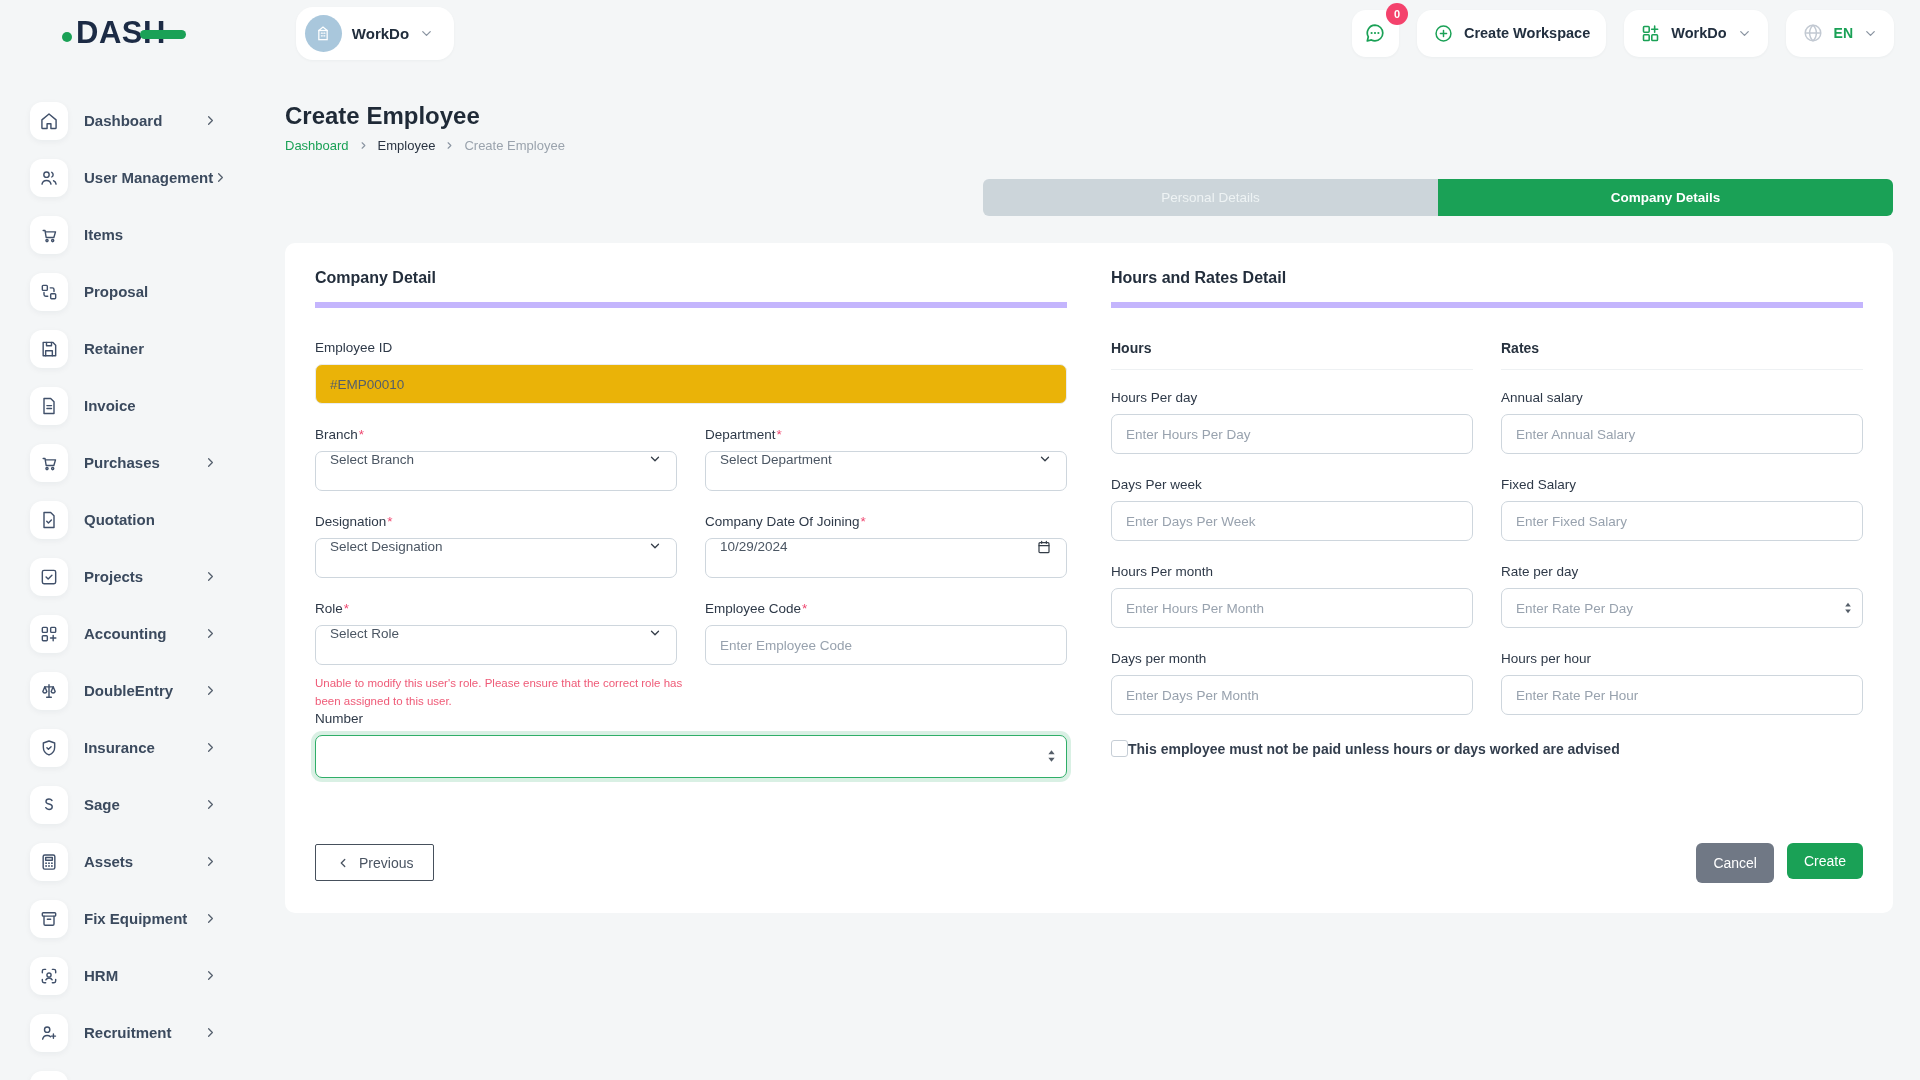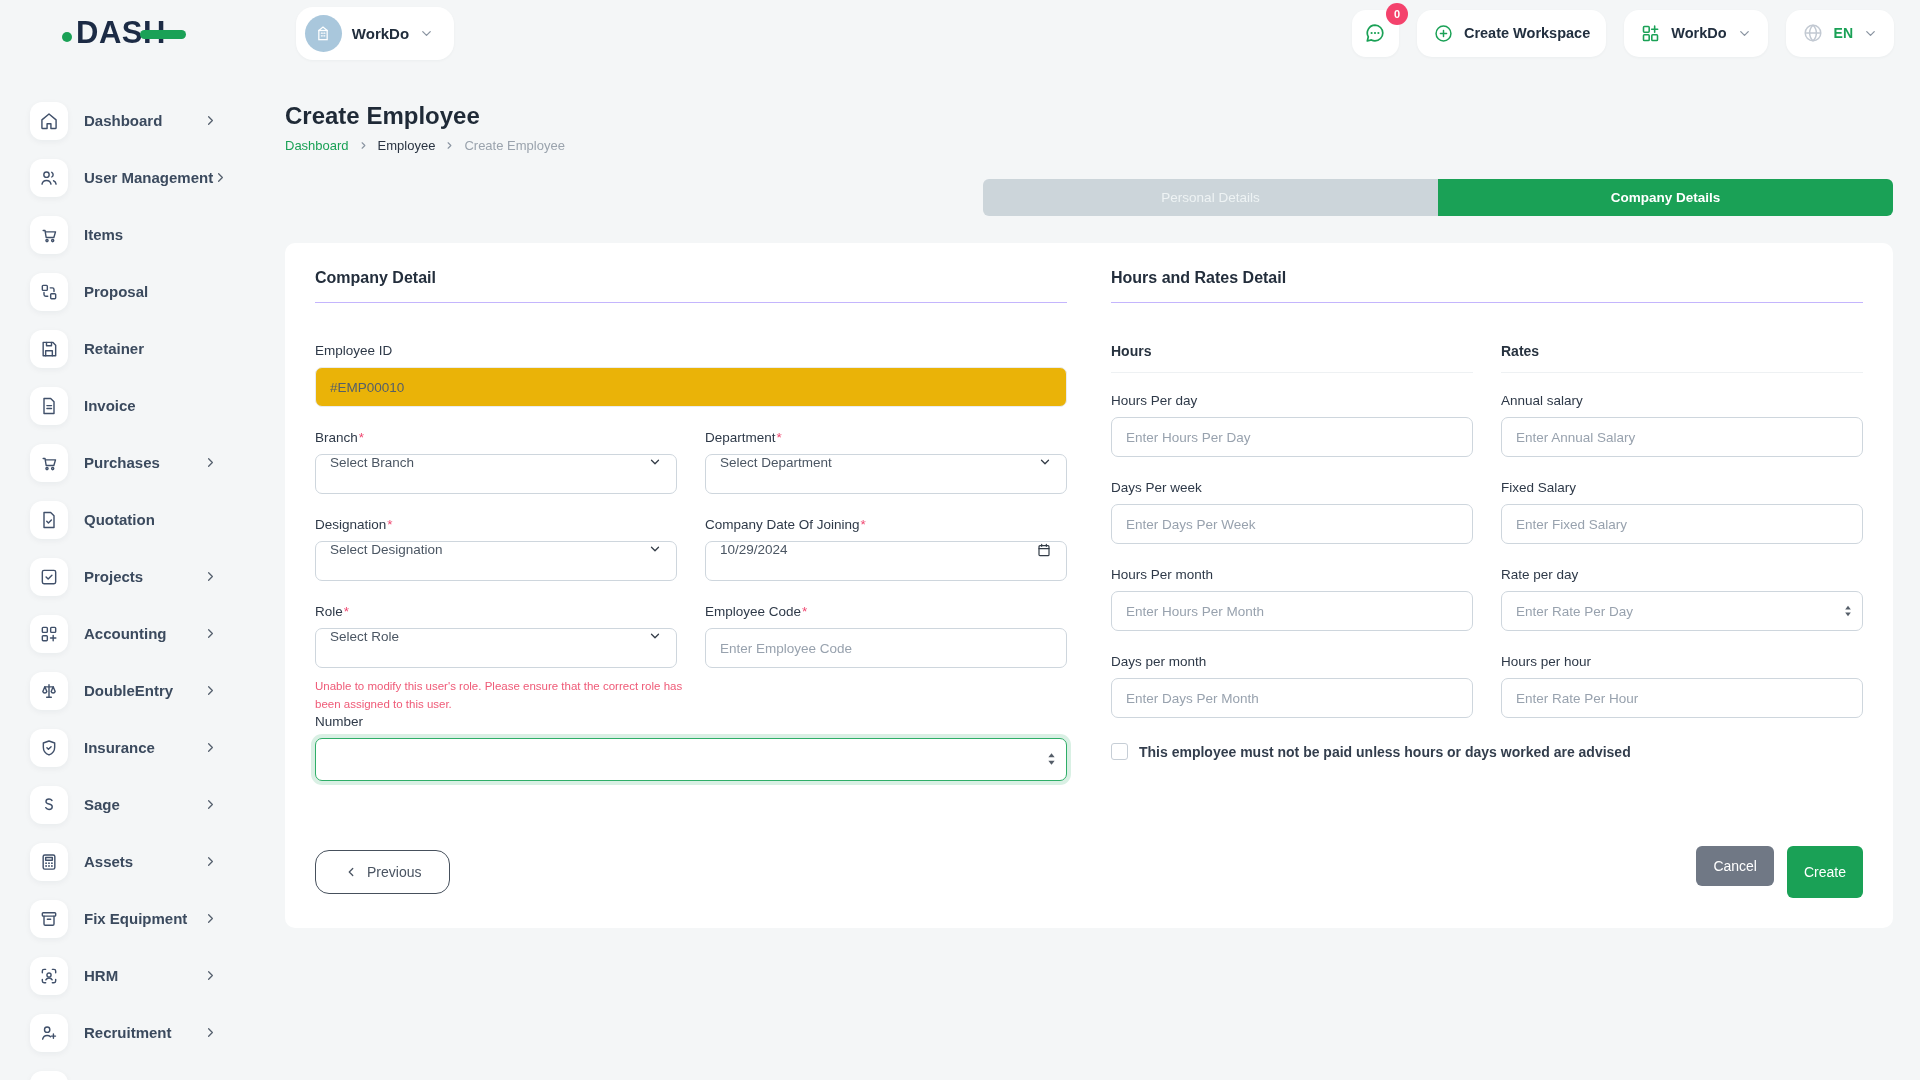--- a/index.html
+++ b/index.html
@@ -53,21 +53,21 @@
   .crumb-sep{color:#8a94a1}
 
   .tabbar{margin-left:auto;margin-top:26px;width:910px;display:flex;border-radius:6px;overflow:hidden}
   .tab{flex:1;height:37px;display:flex;align-items:center;justify-content:center;font-size:13.5px;cursor:pointer}
   .tab-disabled{background:#ccd5da;color:#eef3f4}
   .tab-active{background:#1aa156;color:#fff;font-weight:600}
 
   .card{margin-top:27px;background:#fff;border-radius:10px;padding:26px 30px 30px 30px}
   .card-cols{display:flex;gap:44px}
   .col{flex:1;min-width:0}
-  .sec-head{font-size:16px;font-weight:700;color:#232e3c;padding-bottom:15px;border-bottom:1px solid #c4b5fd;margin-bottom:40px}
+  .sec-head{font-size:16px;font-weight:700;color:#232e3c;padding-bottom:15px;border-bottom:6px solid #c4b5fd;margin-bottom:32px}
   .sub-head{font-size:14px;font-weight:700;color:#27323f;padding-bottom:13px;border-bottom:1px solid #eef1f3;margin-bottom:20px}
 
   .fgroup{margin-bottom:23px}
   .flabel{font-size:13.5px;font-weight:400;color:#2e3948;margin-bottom:9px;display:flex;gap:1px}
   .req{color:#ef4770}
   .tinput,.fake-input{width:100%;height:40px;border:1px solid #ced6dd;border-radius:7px;padding:0 14px;font-size:13.5px;
           color:#4b5663;background:#fff;font-family:"Liberation Sans",sans-serif;outline:none}
   .tinput::placeholder{color:#98a2ae}
   .tinput:disabled{background:#eab308;border-color:#e9ecef;color:#555f69}
   .fake-input{display:flex;align-items:flex-start;justify-content:space-between;cursor:pointer}
@@ -75,30 +75,30 @@
   .grid2{display:grid;grid-template-columns:1fr 1fr;column-gap:28px}
   .input-wrap{position:relative}
   .spin{position:absolute;right:11px;top:50%;transform:translateY(-50%);color:#555e69}
 
   .warn-text{font-size:11.5px;color:#ef5a77;line-height:1.55;max-width:380px;margin-top:-13px}
   .helper-line{font-size:11.5px;color:#2e3948;margin-top:3px;margin-bottom:22px}
   .helper-link{color:#1aa156;font-weight:600;cursor:pointer}
 
   .num-input{height:43px;border:1px solid #2fae68;box-shadow:0 0 0 4px rgba(46,174,104,.18);padding-right:30px}
 
-  .cb-row{display:flex;align-items:center;gap:11px;margin-top:2px}
+  .cb-row{display:flex;align-items:center;margin-top:2px}
   .cb{width:17px;height:17px;border:1px solid #c6ced6;border-radius:3px;background:#fff;flex:none;cursor:pointer}
   .cb-label{font-size:14px;font-weight:600;color:#333e4d}
 
   .card-footer{display:flex;align-items:center;margin-top:42px}
-  .btn-prev{display:flex;align-items:center;gap:9px;height:44px;padding:0 28px;border:1px solid #46505c;border-radius:14px;
+  .btn-prev{display:flex;align-items:center;gap:9px;height:37px;padding:0 20px;border:1px solid #46505c;border-radius:2px;
             background:#fff;font-size:14px;color:#4a5462;cursor:pointer;font-family:"Liberation Sans",sans-serif}
   .footer-right{margin-left:auto;display:flex;gap:13px}
   .btn-cancel{height:40px;padding:0 17px;border:none;border-radius:6px;background:#707885;color:#fff;font-size:14px;cursor:pointer;font-family:"Liberation Sans",sans-serif}
-  .btn-create{height:52px;padding:0 17px;border:none;border-radius:6px;background:#1aa156;color:#fff;font-size:14px;cursor:pointer;font-family:"Liberation Sans",sans-serif}
+  .btn-create{height:36px;padding:0 17px;border:none;border-radius:6px;background:#1aa156;color:#fff;font-size:14px;cursor:pointer;font-family:"Liberation Sans",sans-serif}
 </style>
 </head>
 <body>
 
 <div class="header">
   <div class="logo">
     <span class="logo-dot"></span>
     <span class="logo-text">DASH</span>
     <span class="logo-dash"></span>
   </div>

